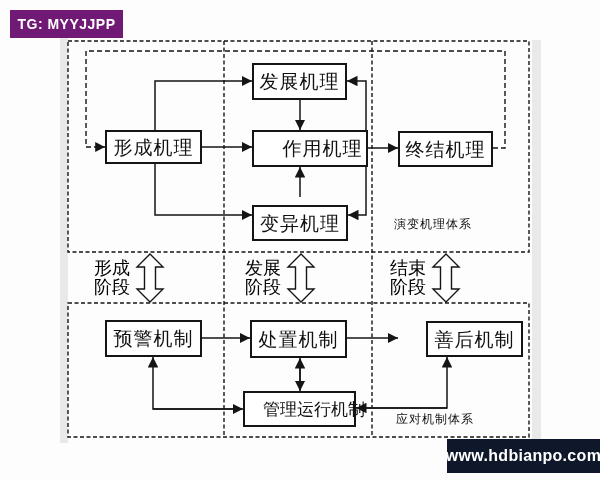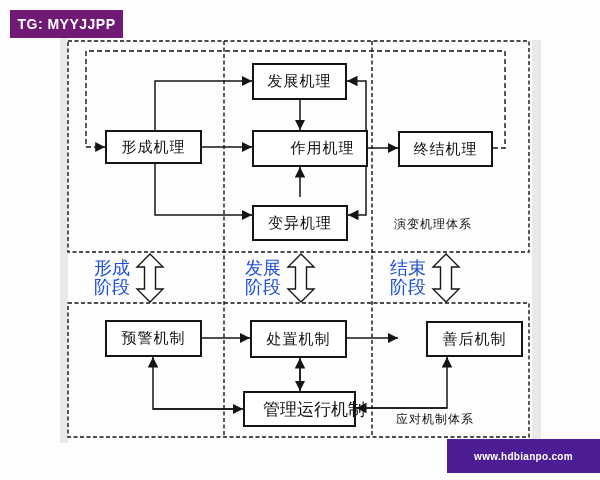--- a/index.html
+++ b/index.html
@@ -5,40 +5,40 @@
   html,body { margin:0; padding:0; background:#ffffff; }
   #screen {
     position:relative; width:600px; height:480px; background:#fdfdfd;
     font-family:"Liberation Serif", serif; overflow:hidden;
   }
   .strip { position:absolute; background:#e9e9e9; }
   #lines { position:absolute; left:0; top:0; }
   .dbox {
     position:absolute; box-sizing:border-box; background:#ffffff;
     border:2px solid #151515; display:flex; align-items:center; justify-content:center;
-    font-size:15px; line-height:1; color:#111; letter-spacing:1px; white-space:nowrap;
+    font-size:19px; line-height:1; color:#111; letter-spacing:1px; white-space:nowrap;
   }
   .dbox.small { font-size:17px; letter-spacing:0;padding-left:29px; }
   .syslabel {
     position:absolute; font-size:12px; color:#111; letter-spacing:1px; white-space:nowrap;
   }
   .stage {
     position:absolute; width:44px; text-align:center;
-    font-size:18px; line-height:19px; color:#1d4ed8;
+    font-size:18px; line-height:19px; color:#000000;
   }
   .badge {
     position:absolute; left:10px; top:10px; width:113px; height:28px;
     background:#701a75; color:#ffffff;
     font-family:"Liberation Sans", sans-serif; font-weight:bold; font-size:14px;
     display:flex; align-items:center; justify-content:center; letter-spacing:0.5px;
   }
   .banner {
     position:absolute; left:447px; top:439px; width:153px; height:34px;
-    background:#4c1d95; color:#ffffff;
-    font-family:"Liberation Sans", sans-serif; font-weight:600; font-size:10px;
+    background:#0f172a; color:#ffffff;
+    font-family:"Liberation Sans", sans-serif; font-weight:600; font-size:16px;
     display:flex; align-items:center; justify-content:center; letter-spacing:0.3px;
   }
 </style>
 </head>
 <body>
 
 <div id="screen">
 
   <div class="strip" style="left:60px; top:18px; width:8px; height:425px;"></div>
   <div class="strip" style="left:532px; top:40px; width:9px; height:400px;"></div>

